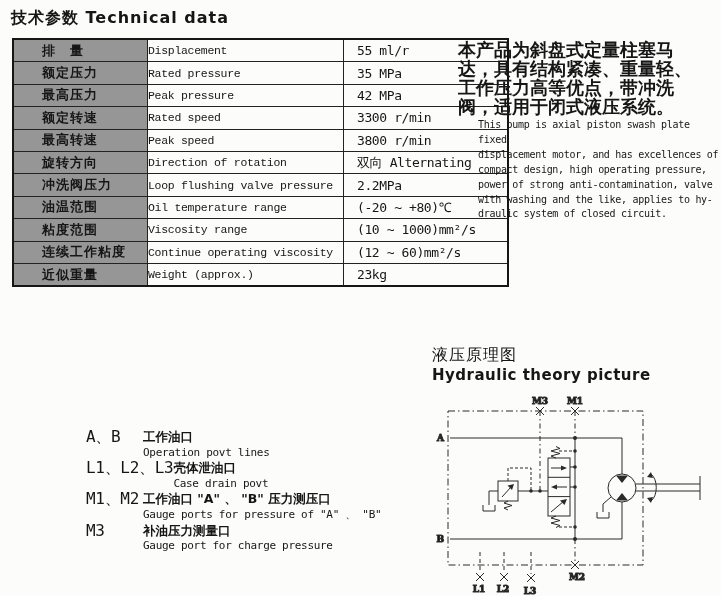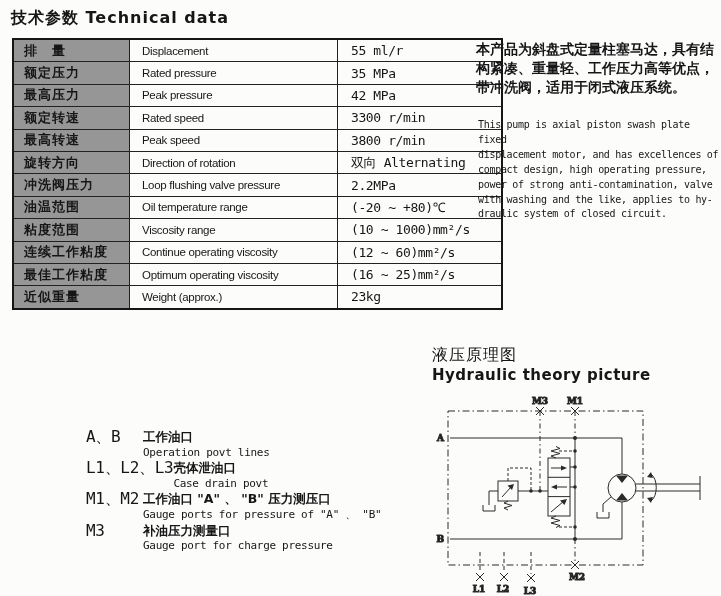--- a/index.html
+++ b/index.html
@@ -17,30 +17,30 @@
   .spec-table{position:absolute;left:12px;top:38px;width:450px;}
   .spec-table table{
     border-collapse:collapse;table-layout:fixed;width:100%;
     border:2px solid #161616;
   }
   .spec-table td{
     border:1px solid #222;height:21.4px;overflow:hidden;white-space:nowrap;
     vertical-align:middle;padding:0;
   }
   .spec-table .c-cn{width:105px;background:#969696;
-    font-weight:bold;font-size:13px;letter-spacing:1px;padding-left:10px;
+    font-weight:bold;font-size:13px;letter-spacing:1px;padding-left:28px;
     font-family:"DejaVu Sans", sans-serif;}
-  .spec-table .c-en{width:195px;font-size:11.5px;padding-left:12px;
-    font-family:Liberation Sans, sans-serif;letter-spacing:-0.3px;}
+  .spec-table .c-en{width:195px;font-size:11.5px;
+    font-family:Liberation Mono, monospace;letter-spacing:-0.3px;}
   .spec-table .c-val{width:150px;font-size:13px;padding-left:13px;
     font-family:"DejaVu Sans Mono", monospace;letter-spacing:-0.4px;}
   
   .desc-cn{
-    position:absolute;left:476px;top:40px;width:240px;
-    font-size:14px;font-weight:bold;line-height:19px;
+    position:absolute;left:458px;top:40px;width:240px;
+    font-size:18px;font-weight:bold;line-height:19px;
     font-family:"DejaVu Sans", sans-serif;
   }
   .desc-en{
     position:absolute;left:478px;top:118px;width:245px;
     font-size:10px;line-height:14.9px;white-space:pre-line;
     font-family:"DejaVu Sans Mono", monospace;letter-spacing:-0.3px;
   }
   
   .diagram-title{position:absolute;left:432px;top:345px;line-height:20px;}
   .diagram-title .t-cn{font-size:16px;font-weight:normal;letter-spacing:1px;}
@@ -111,25 +111,20 @@
       </tr>
       <tr>
         <td class="c-cn">粘度范围</td>
         <td class="c-en">Viscosity range</td>
         <td class="c-val">(10 ~ 1000)mm²/s</td>
       </tr>
       <tr>
         <td class="c-cn">连续工作粘度</td>
         <td class="c-en">Continue operating viscosity</td>
         <td class="c-val">(12 ~ 60)mm²/s</td>
-      </tr>
-      <tr>
-        <td class="c-cn">最佳工作粘度</td>
-        <td class="c-en">Optimum operating viscosity</td>
-        <td class="c-val">(16 ~ 25)mm²/s</td>
       </tr>
       <tr>
         <td class="c-cn">近似重量</td>
         <td class="c-en">Weight (approx.)</td>
         <td class="c-val">23kg</td>
       </tr>
     </tbody>
   </table>
 </div>
 

